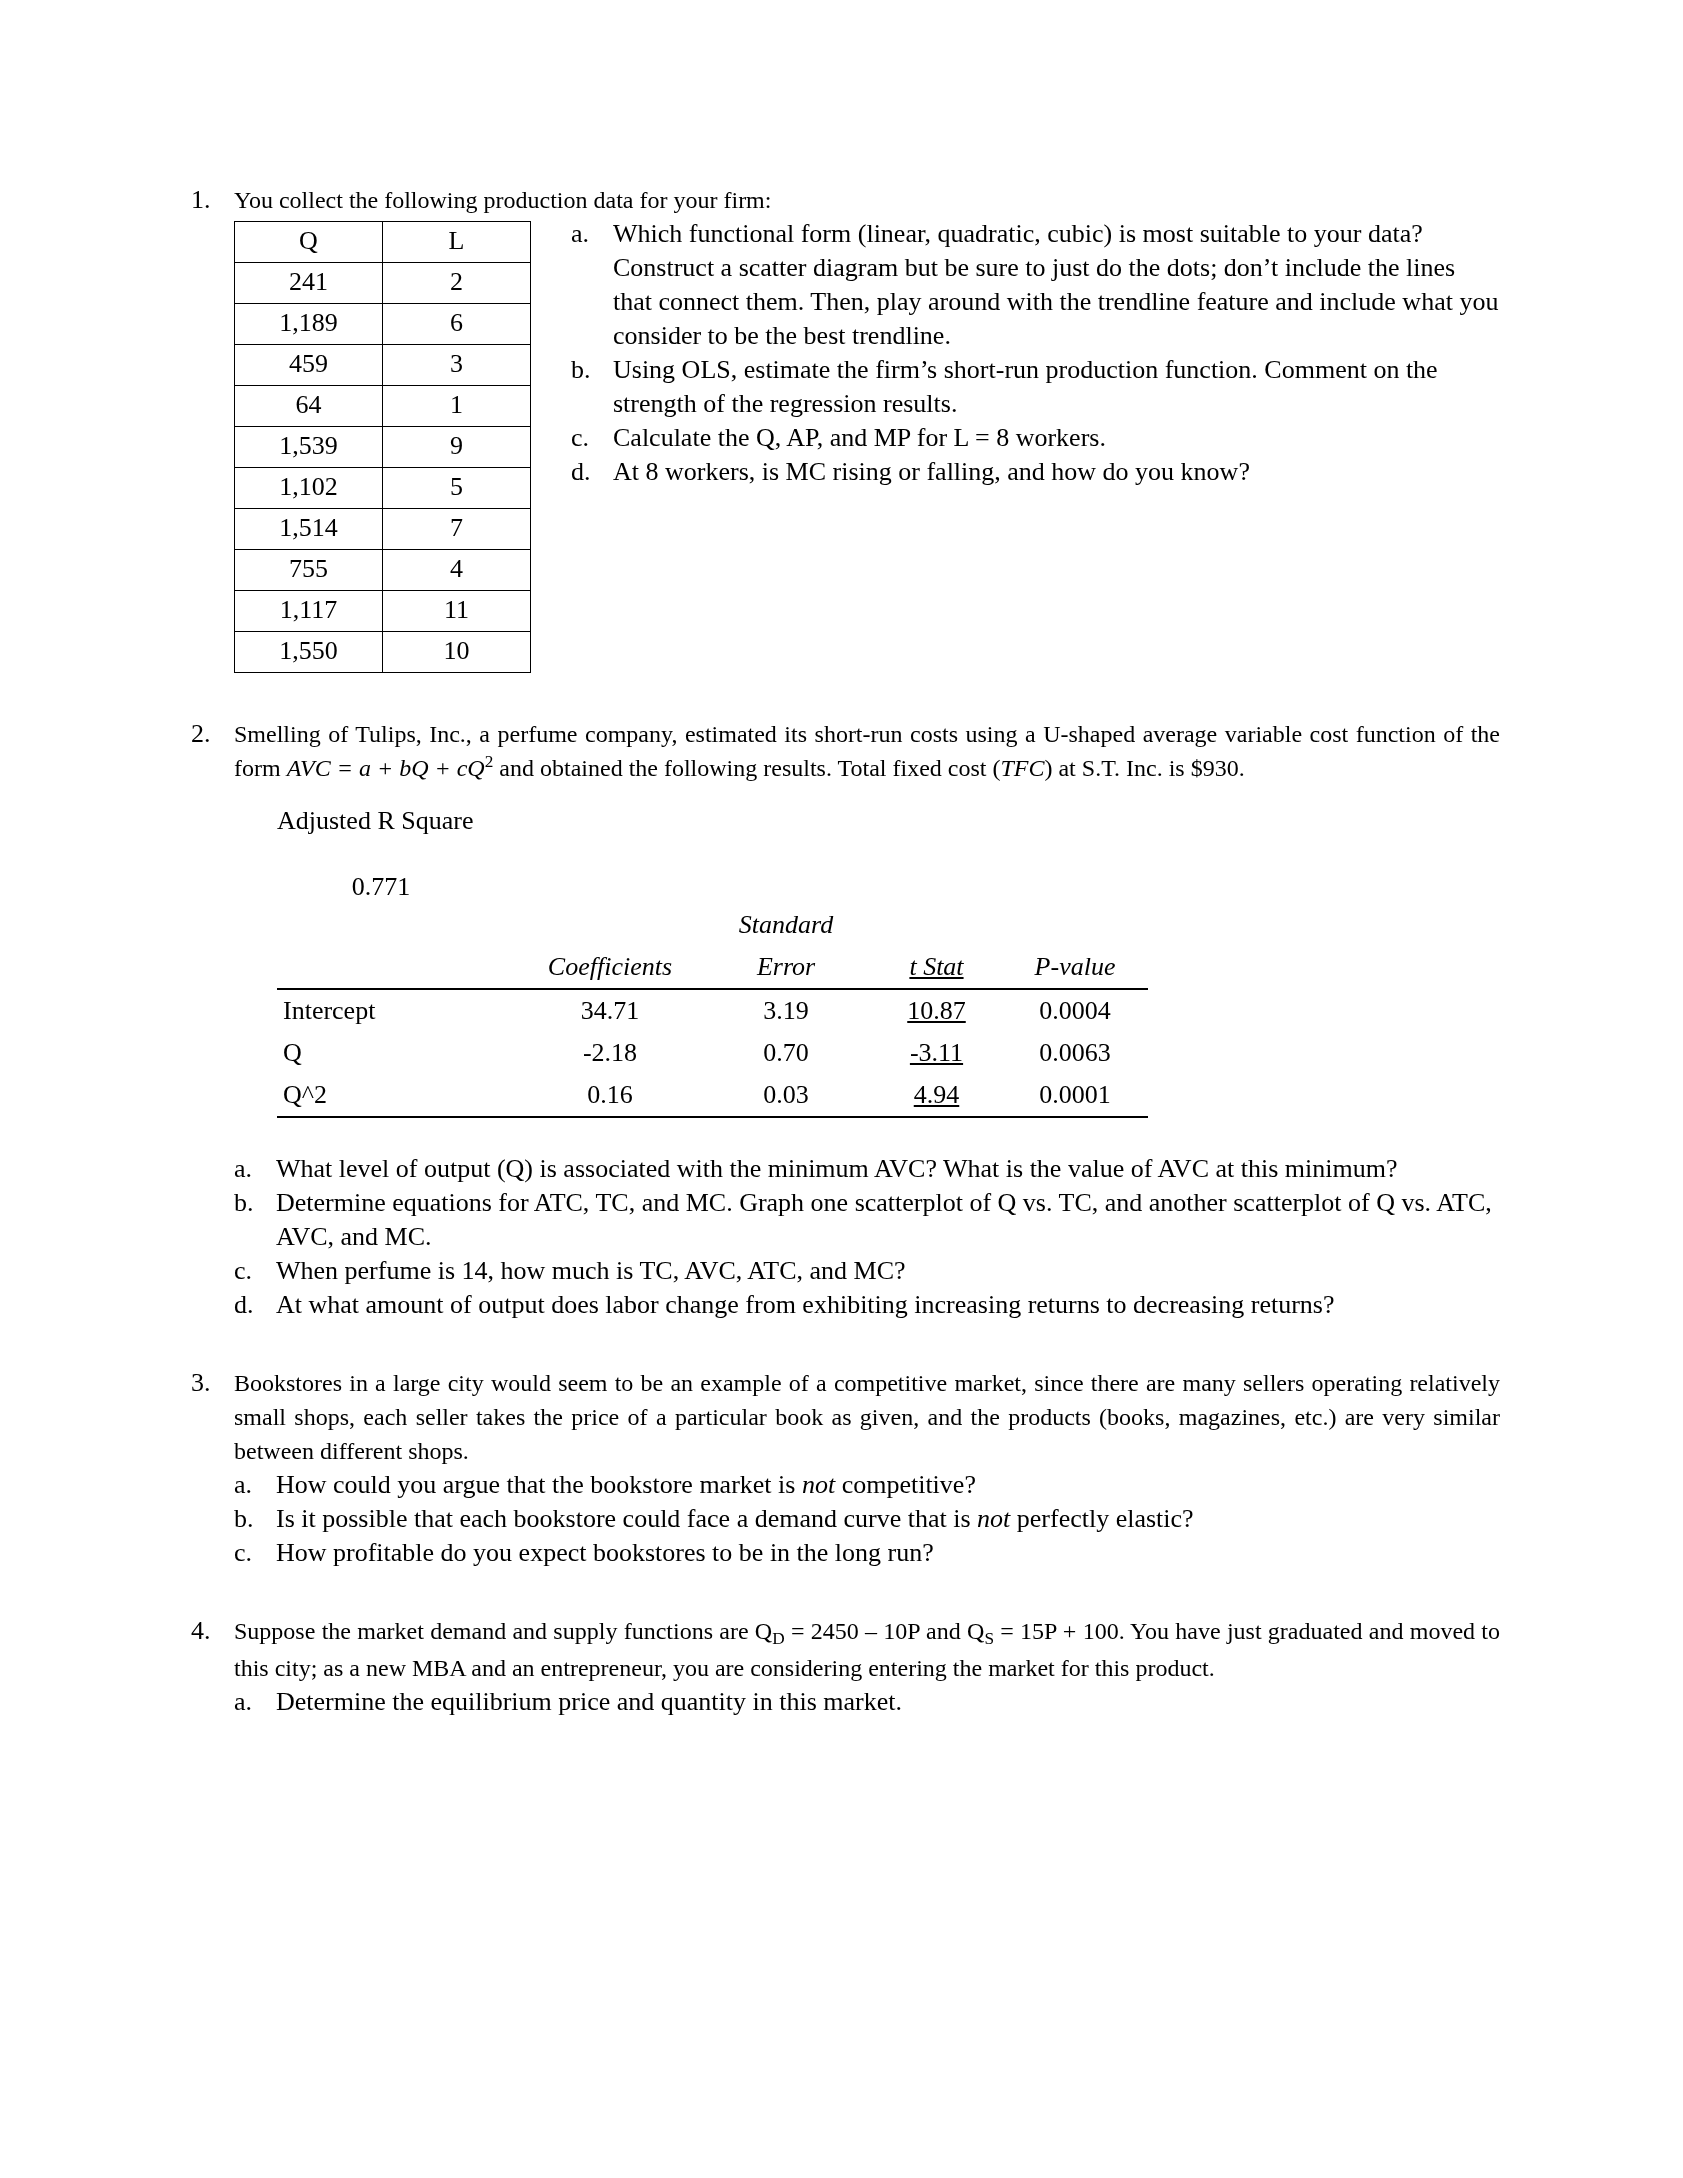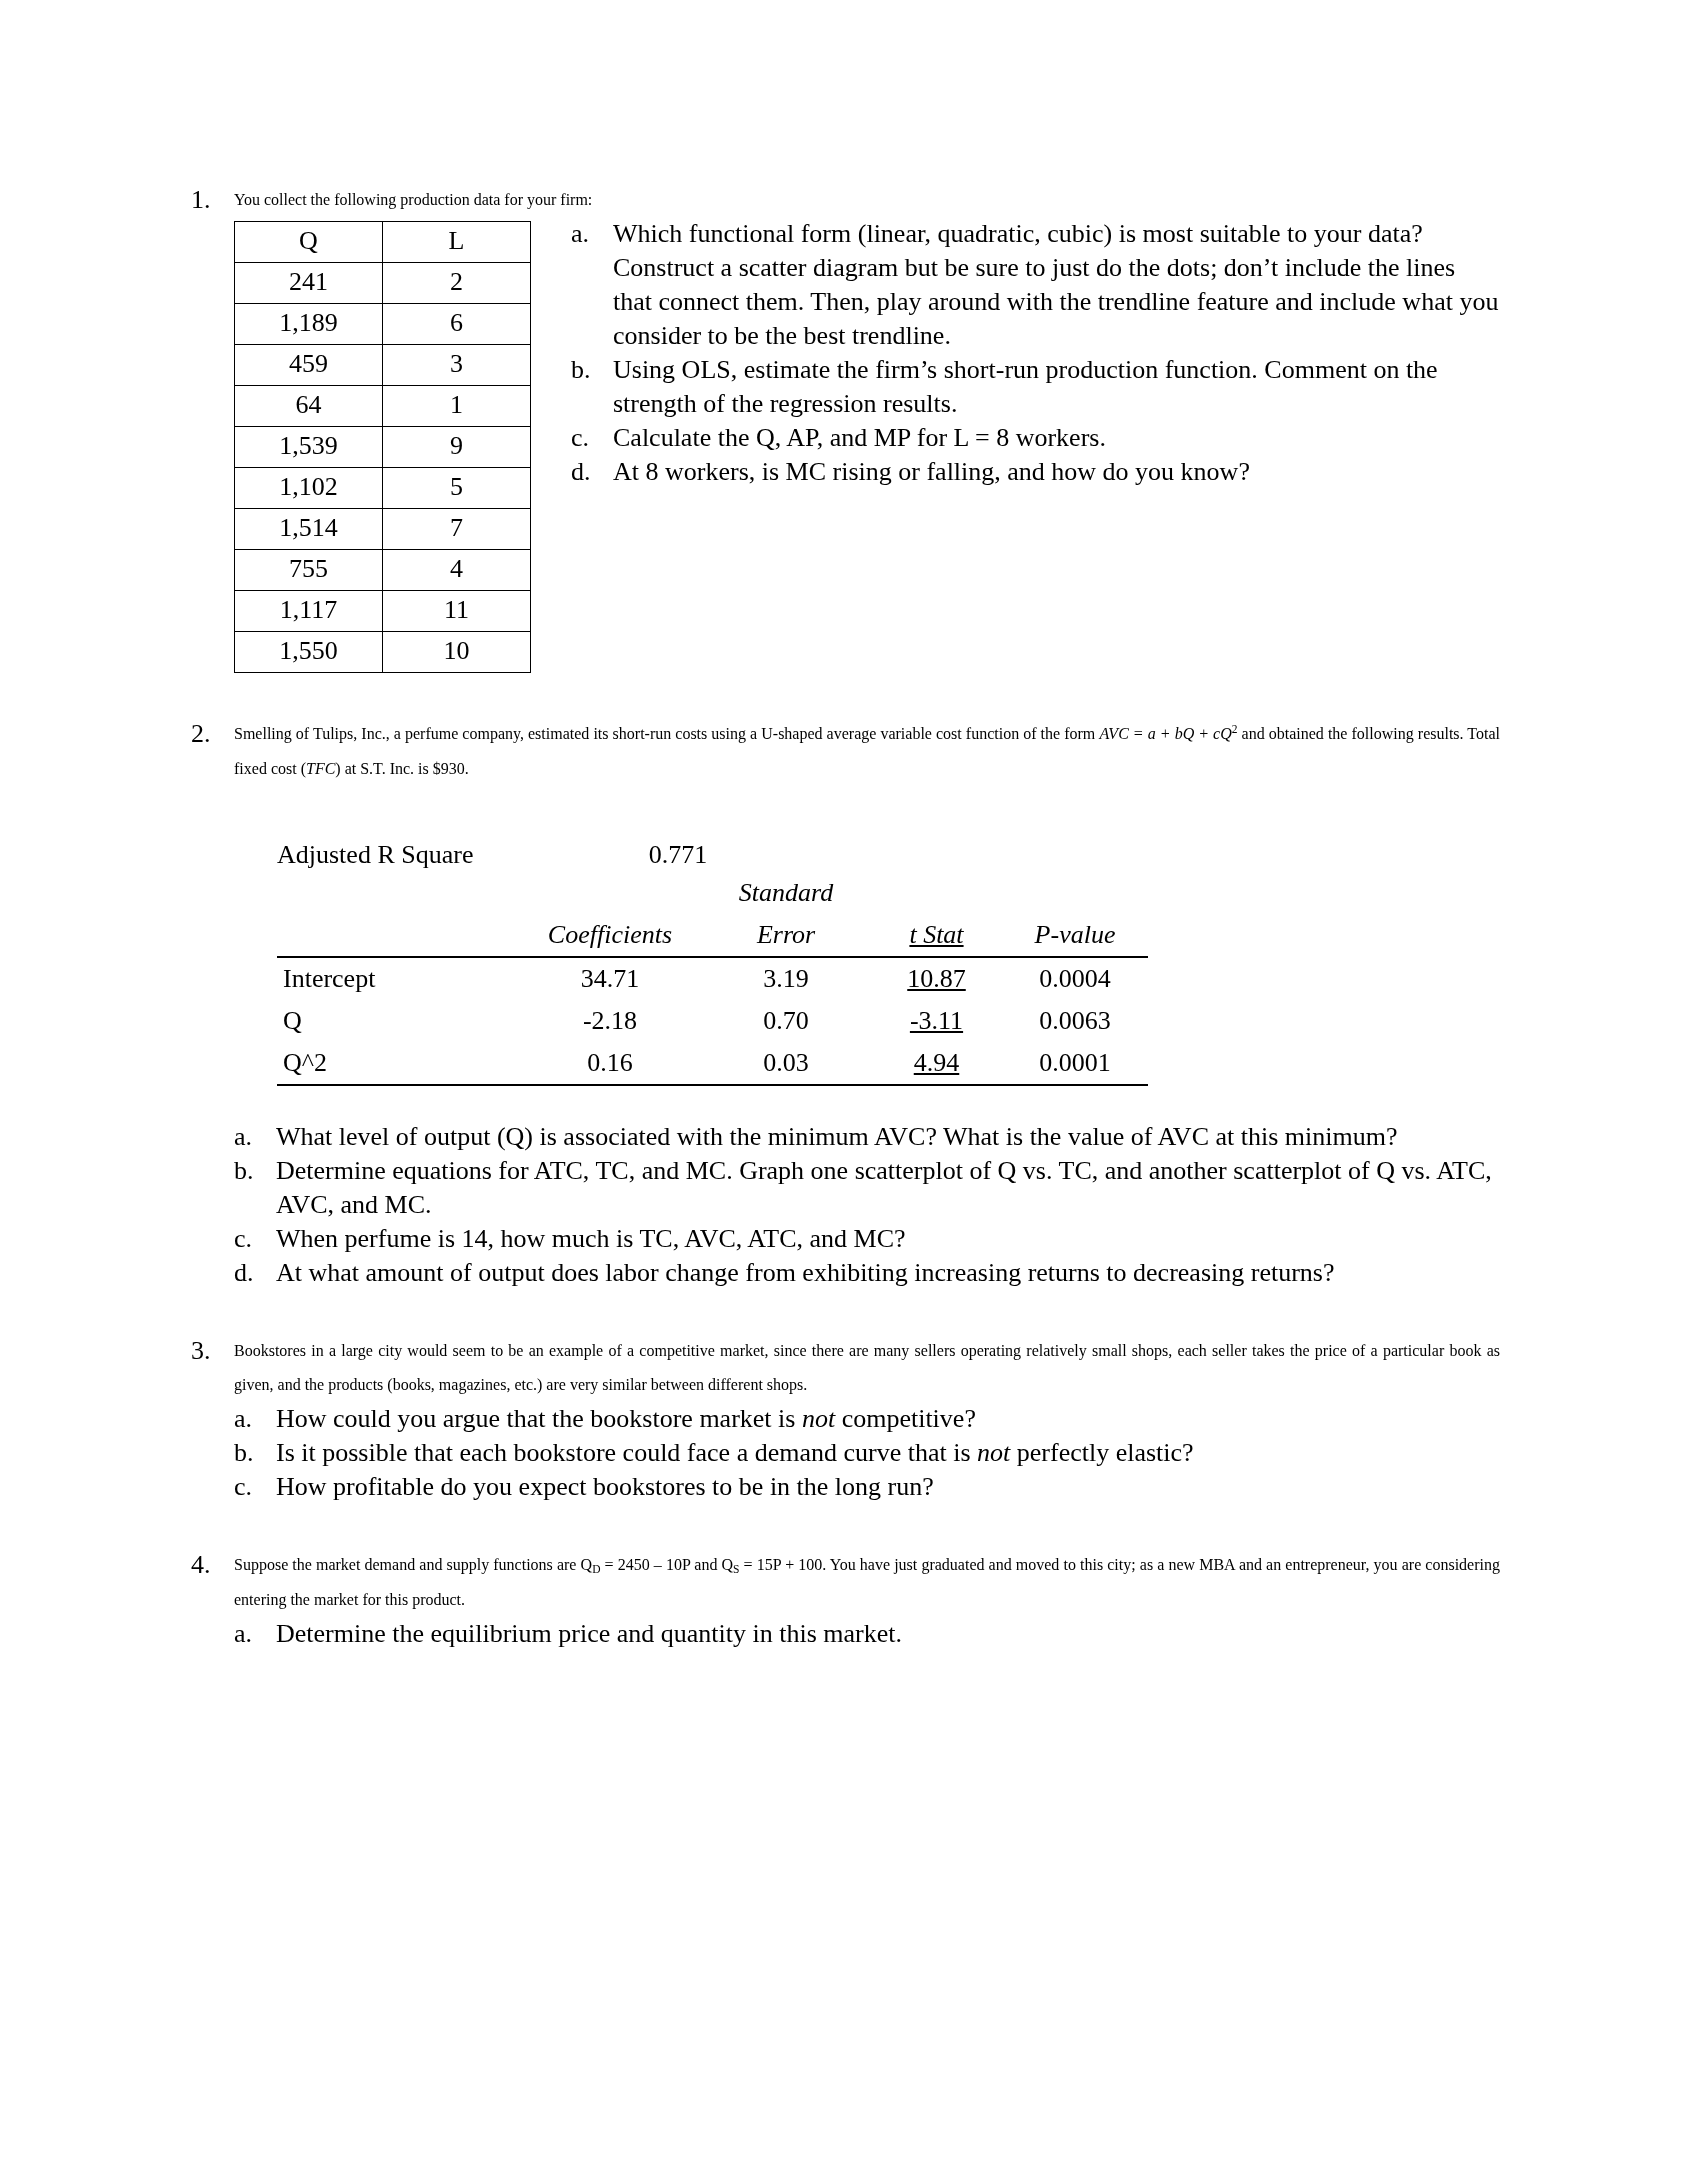--- a/index.html
+++ b/index.html
@@ -39,21 +39,21 @@
     width: 51px;
     flex: 0 0 51px;
     font-size: 26px;
     line-height: 34px;
     text-align: left;
     padding-left: 8px;
     box-sizing: border-box;
   }
   .q-body {
     flex: 1 1 auto;
-    font-size: 16px;
+    font-size: 24px;
     line-height: 34px;
     text-align: justify;
   }
   .sub-list {
     margin: 0;
     padding: 0;
     list-style: none;
   }
   .sub-item {
     display: flex;
@@ -100,20 +100,21 @@
   .reg-wrap {
     margin-left: 94px;
     margin-top: 18px;
     width: 871px;
     font-size: 26px;
   }
   .adj-row {
     display: flex;
     align-items: baseline;
     padding-bottom: 2px;
+    flex-direction: column;
   }
   .adj-label { width: 297px; }
   .adj-val { width: 208px; text-align: center; margin-top: 36px; }
   .reg-table {
     border-collapse: collapse;
     width: 871px;
   }
   .reg-table td {
     font-size: 26px;
     line-height: 36px;

